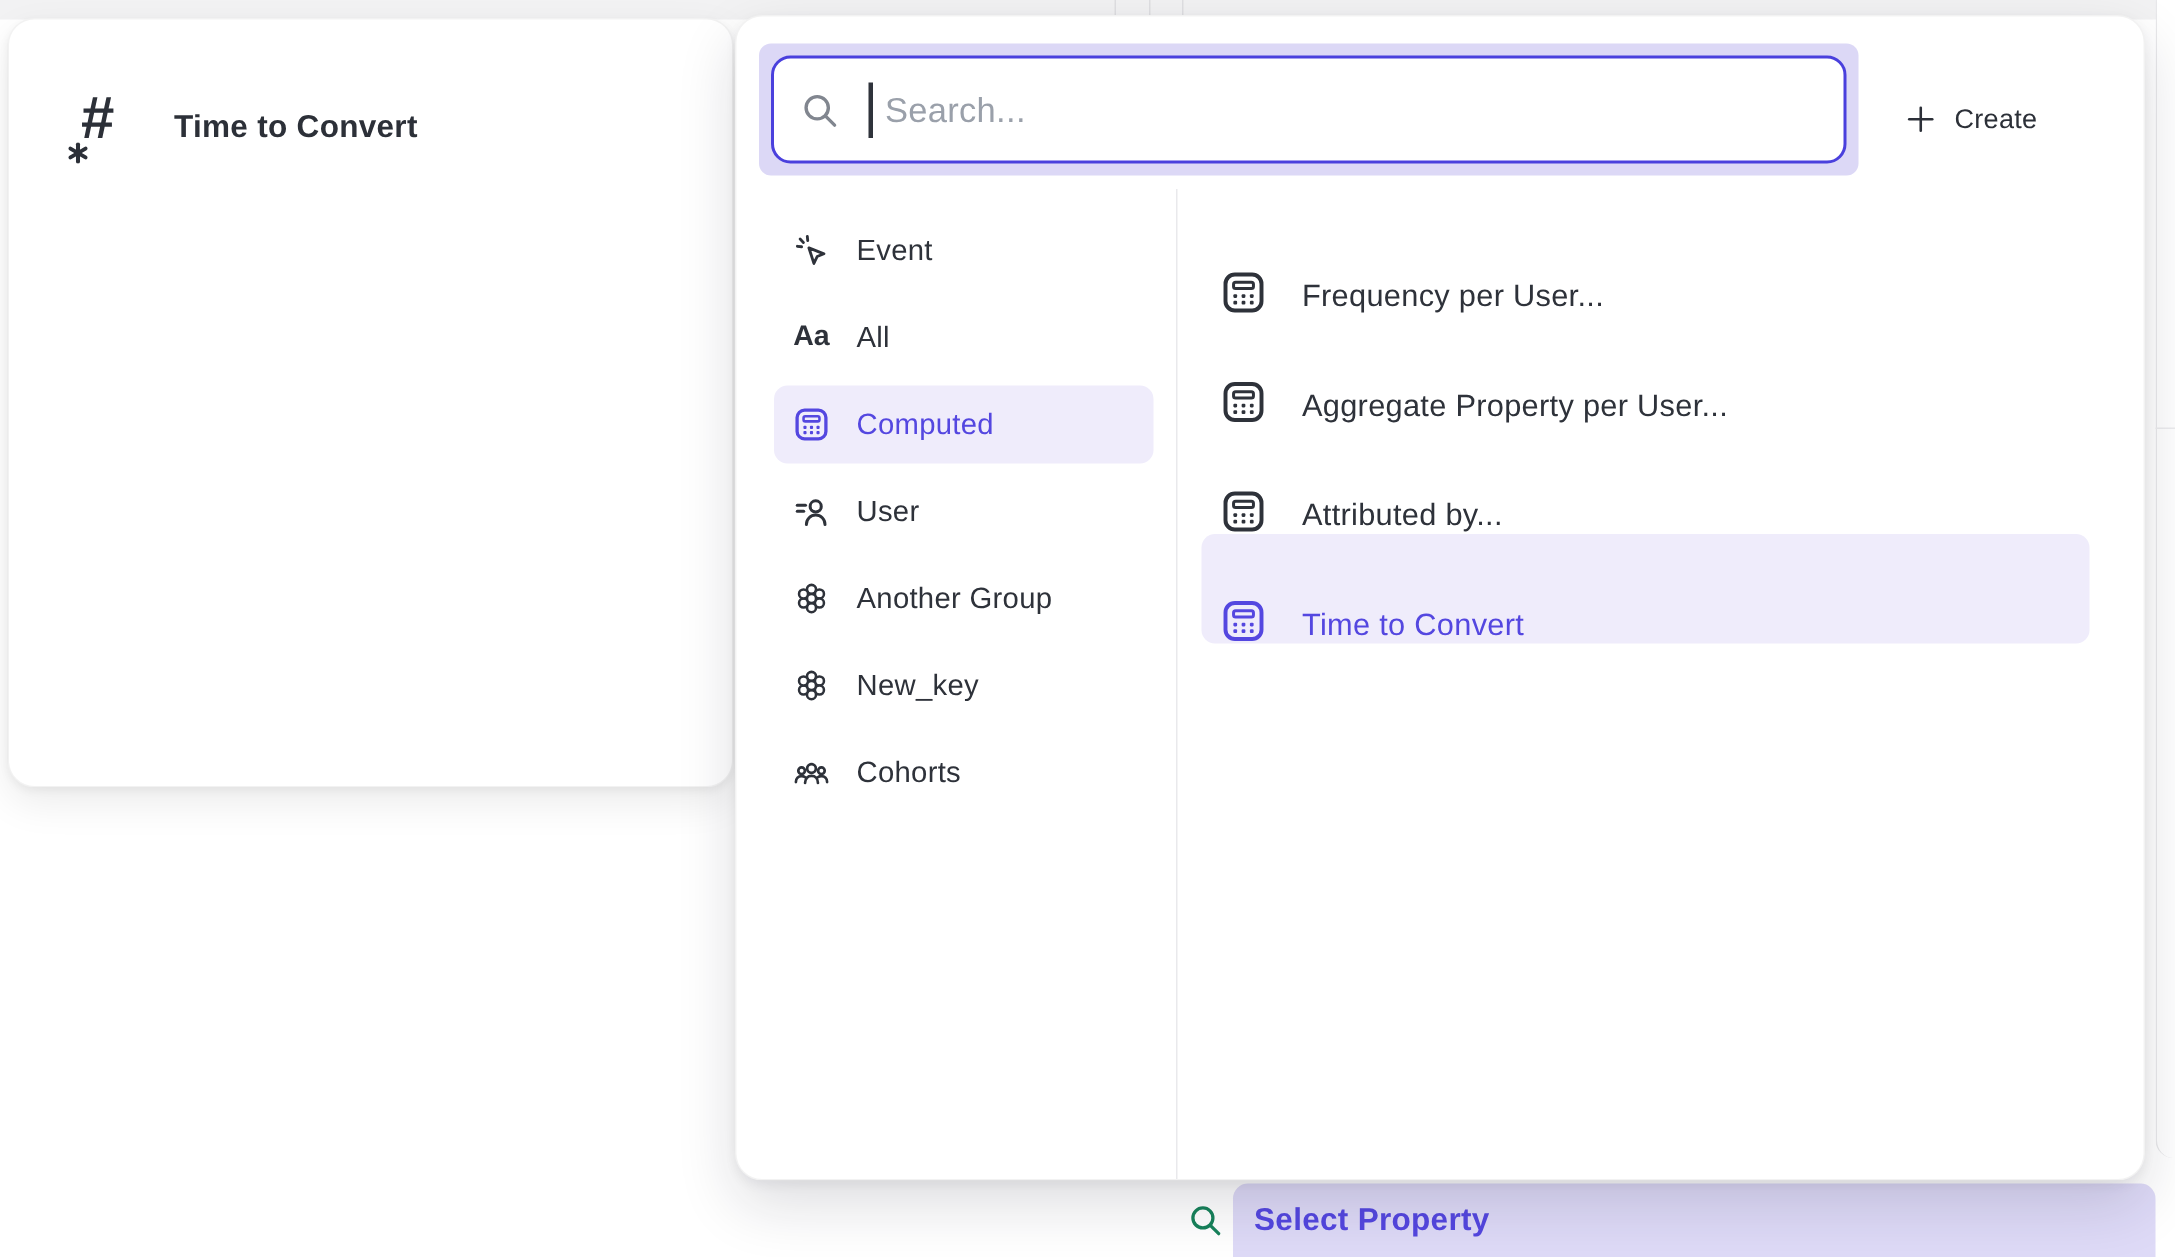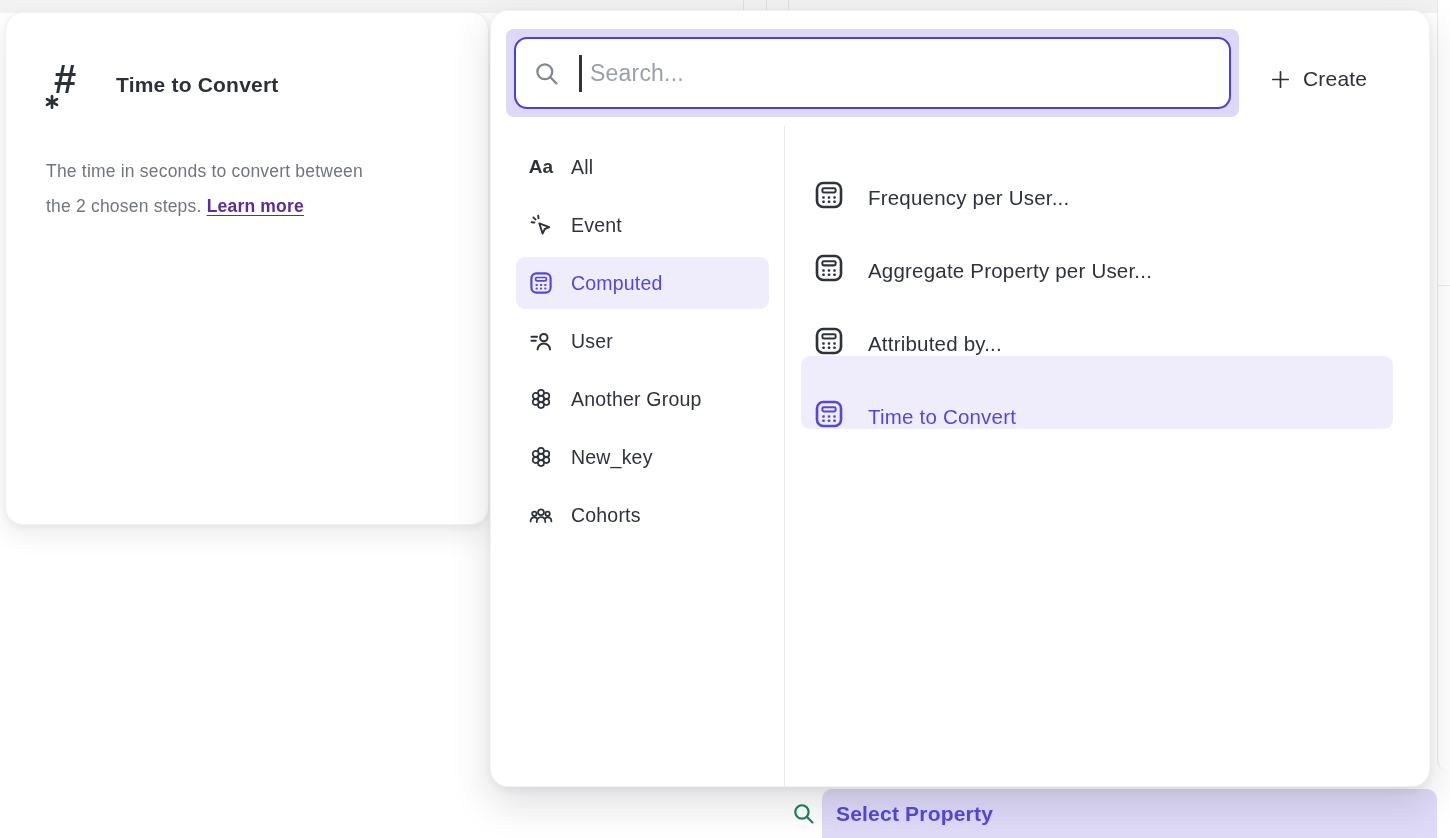--- a/index.html
+++ b/index.html
@@ -77,21 +77,21 @@
     font-size:23px; color:#2f333b; padding-left:74px; letter-spacing:.2px;
   }
   .search-input::placeholder { color:#9aa0aa; opacity:1; }
 
   .create-btn {
     position:absolute; left:772px; top:46px; height:44px; padding:0 6px;
     display:flex; align-items:center; gap:11px; cursor:pointer;
     background:none; border:none; font-family:"Liberation Sans", sans-serif;
   }
   .create-btn .plus { width:23px; height:23px; color:var(--text-dark); }
-  .create-btn .lbl { font-size:21px; color:var(--text-dark); letter-spacing:.2px; }
+  .create-btn .lbl { font-size:18px; color:var(--text-dark); letter-spacing:.2px; }
 
   .panel-divider { position:absolute; left:293px; top:115px; bottom:0; width:1px; background:#e9e9ec; }
 
   .category-list { position:absolute; left:25px; top:130px; width:253px; display:flex; flex-direction:column; gap:6px; }
   .cat-row {
     height:52px; border-radius:9px; display:flex; align-items:center;
     padding-left:13px; gap:18px; cursor:pointer;
   }
   .cat-row .cicon { width:24px; height:24px; color:#2e323a; display:flex; align-items:center; justify-content:center; flex:0 0 auto; }
   .cat-row .clabel { font-size:19.5px; color:#2e323a; letter-spacing:.2px; }
@@ -142,24 +142,20 @@
             <g stroke="#2c3038" stroke-width="2.3" stroke-linecap="round">
           <line x1="6" y1="1" x2="6" y2="11"></line>
               <line x1="1.7" y1="3.5" x2="10.3" y2="8.5"></line>
               <line x1="10.3" y1="3.5" x2="1.7" y2="8.5"></line>
         </g>
           </svg>
       </span>
     </span>
     <span class="card-title">Time to Convert</span>
   </div>
-  <p class="card-desc">
-    <span>The time in seconds to convert between</span><br>
-    <span>the 2 chosen steps. </span><a>Learn more</a>
-  </p>
 </div>
 
 <div class="picker-panel">
 
   <div class="search-halo">
     <div class="search-box">
       <span class="mag">
         <svg viewBox="0 0 24 24" width="27" height="27" fill="none" stroke="currentColor" stroke-width="2" stroke-linecap="round">
           <circle cx="10.5" cy="10.5" r="6.6"></circle>
             <line x1="15.6" y1="15.6" x2="20.8" y2="20.8"></line>
@@ -178,34 +174,34 @@
       </svg>
     </span>
     <span class="lbl">Create</span>
   </button>
 
   <div class="panel-divider"></div>
 
   <div class="category-list">
     <div class="cat-row">
       <span class="cicon">
-          <span class="aa-glyph">Aa</span>
-        </span>
-      <span class="clabel">All</span>
-    </div>
-    <div class="cat-row">
-      <span class="cicon">
         <svg viewBox="0 0 24 24" width="24" height="24" fill="none" stroke="currentColor" stroke-width="1.9" stroke-linecap="round" stroke-linejoin="round">
           <path d="M10.3 10.3 L20.3 14.2 L15.8 16 L13.6 20.6 Z"></path>
           <line x1="4.4" y1="4.4" x2="6.6" y2="6.6"></line>
           <line x1="9.2" y1="2.6" x2="9.5" y2="5.4"></line>
           <line x1="2.6" y1="9.2" x2="5.4" y2="9.5"></line>
         </svg>
       </span>
       <span class="clabel">Event</span>
+    </div>
+    <div class="cat-row">
+      <span class="cicon">
+          <span class="aa-glyph">Aa</span>
+        </span>
+      <span class="clabel">All</span>
     </div>
     <div class="cat-row selected">
       <span class="cicon">
         <svg viewBox="0 0 24 24" width="24" height="24" fill="none" stroke="currentColor">
           <rect x="2.4" y="2.4" width="19.2" height="19.2" rx="5" stroke-width="2.2"></rect>
           <rect x="6.7" y="6.5" width="10.6" height="3.4" rx="1.1" stroke-width="1.7"></rect>
           <g fill="currentColor" stroke="none">
             <rect x="6.6" y="12.9" width="2.1" height="2.1" rx="0.6"></rect>
               <rect x="10.95" y="12.9" width="2.1" height="2.1" rx="0.6"></rect>
               <rect x="15.3" y="12.9" width="2.1" height="2.1" rx="0.6"></rect>

